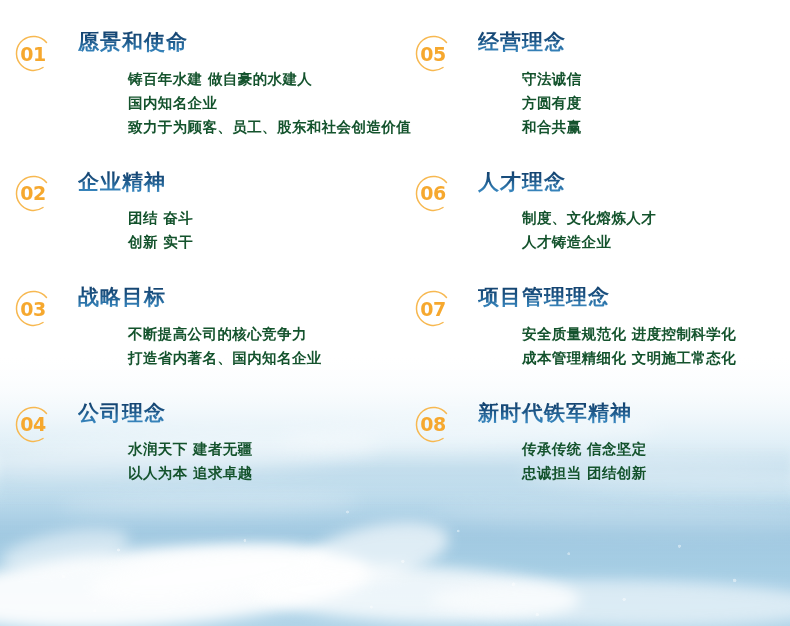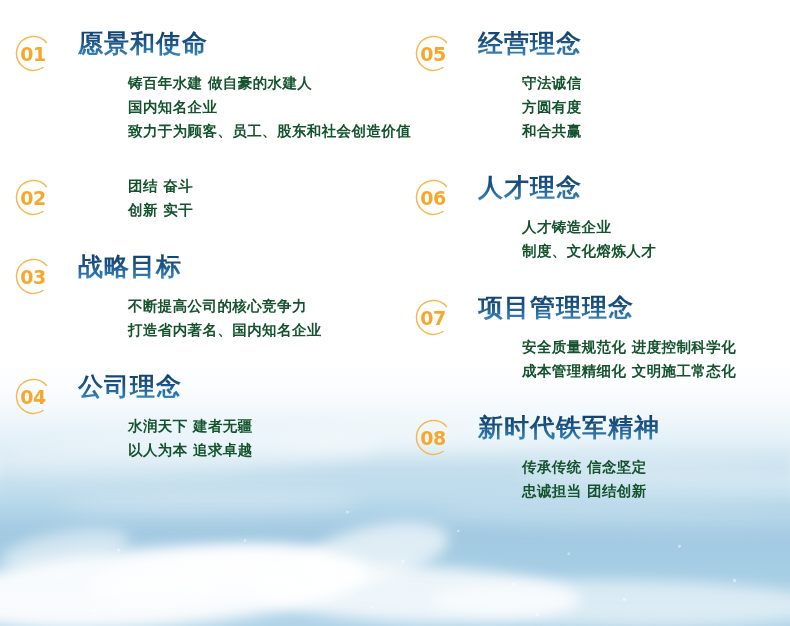--- a/index.html
+++ b/index.html
@@ -180,21 +180,21 @@
     font-size: 19px;
     font-weight: 700;
     color: #f6a82e;
     letter-spacing: -0.5px;
     line-height: 1;
   }
 
   
   .heading {
     font-family: "DejaVu Serif", "Liberation Serif", serif;
-    font-size: 25px;
+    font-size: 21px;
     font-weight: 700;
     line-height: 1.12;
     letter-spacing: 1px;
     margin: 0;
     background: linear-gradient(to bottom, #123f6b 0%, #1b5383 42%, #2f78ae 78%, #3d8cc4 100%);
     -webkit-background-clip: text;
     background-clip: text;
     -webkit-text-fill-color: transparent;
     color: #1b5383;
     display: inline-block;
@@ -261,20 +261,21 @@
         </div>
       </div>
 
       <div class="item row-2">
         <div class="badge">
           <svg width="42" height="42" viewBox="0 0 42 42">
             <path d="M34.5 9.5 A17 17 0 1 0 31 34.5" fill="none" stroke="#f7b850" stroke-width="1.5" stroke-linecap="round"></path>
           </svg>
           <span class="num">02</span>
         </div>
+        <h2 class="heading">企业精神</h2>
         <div class="lines">
           <div class="line">团结  奋斗</div>
           <div class="line">创新  实干</div>
         </div>
       </div>
 
       <div class="item row-3">
         <div class="badge">
           <svg width="42" height="42" viewBox="0 0 42 42">
             <path d="M34.5 9.5 A17 17 0 1 0 31 34.5" fill="none" stroke="#f7b850" stroke-width="1.5" stroke-linecap="round"></path>
@@ -323,22 +324,22 @@
 
       <div class="item row-2">
         <div class="badge">
           <svg width="42" height="42" viewBox="0 0 42 42">
             <path d="M34.5 9.5 A17 17 0 1 0 31 34.5" fill="none" stroke="#f7b850" stroke-width="1.5" stroke-linecap="round"></path>
           </svg>
           <span class="num">06</span>
         </div>
         <h2 class="heading">人才理念</h2>
         <div class="lines">
+          <div class="line">制度、文化熔炼人才</div>
           <div class="line">人才铸造企业</div>
-          <div class="line">制度、文化熔炼人才</div>
         </div>
       </div>
 
       <div class="item row-3">
         <div class="badge">
           <svg width="42" height="42" viewBox="0 0 42 42">
             <path d="M34.5 9.5 A17 17 0 1 0 31 34.5" fill="none" stroke="#f7b850" stroke-width="1.5" stroke-linecap="round"></path>
           </svg>
           <span class="num">07</span>
         </div>

